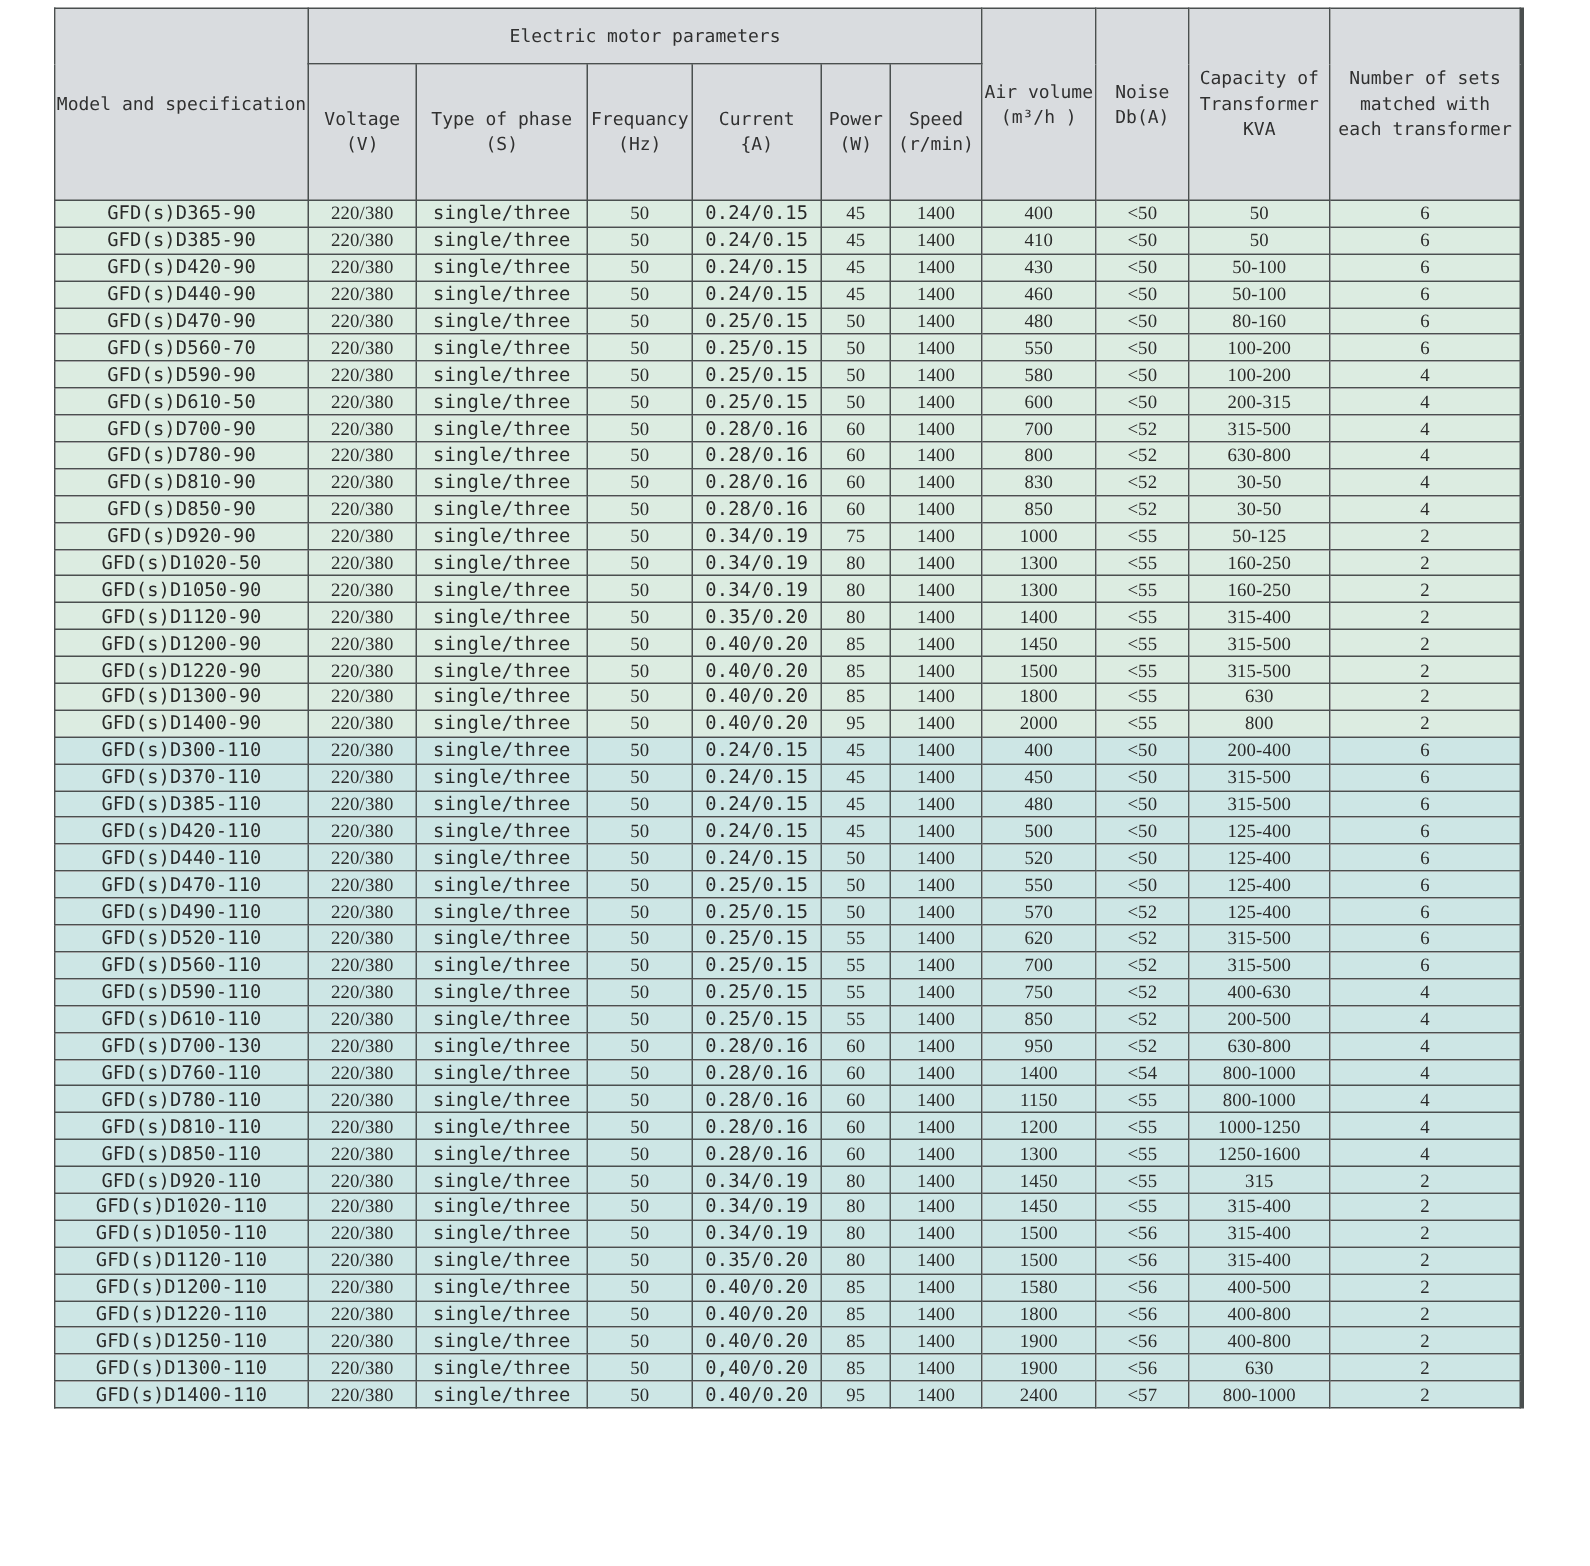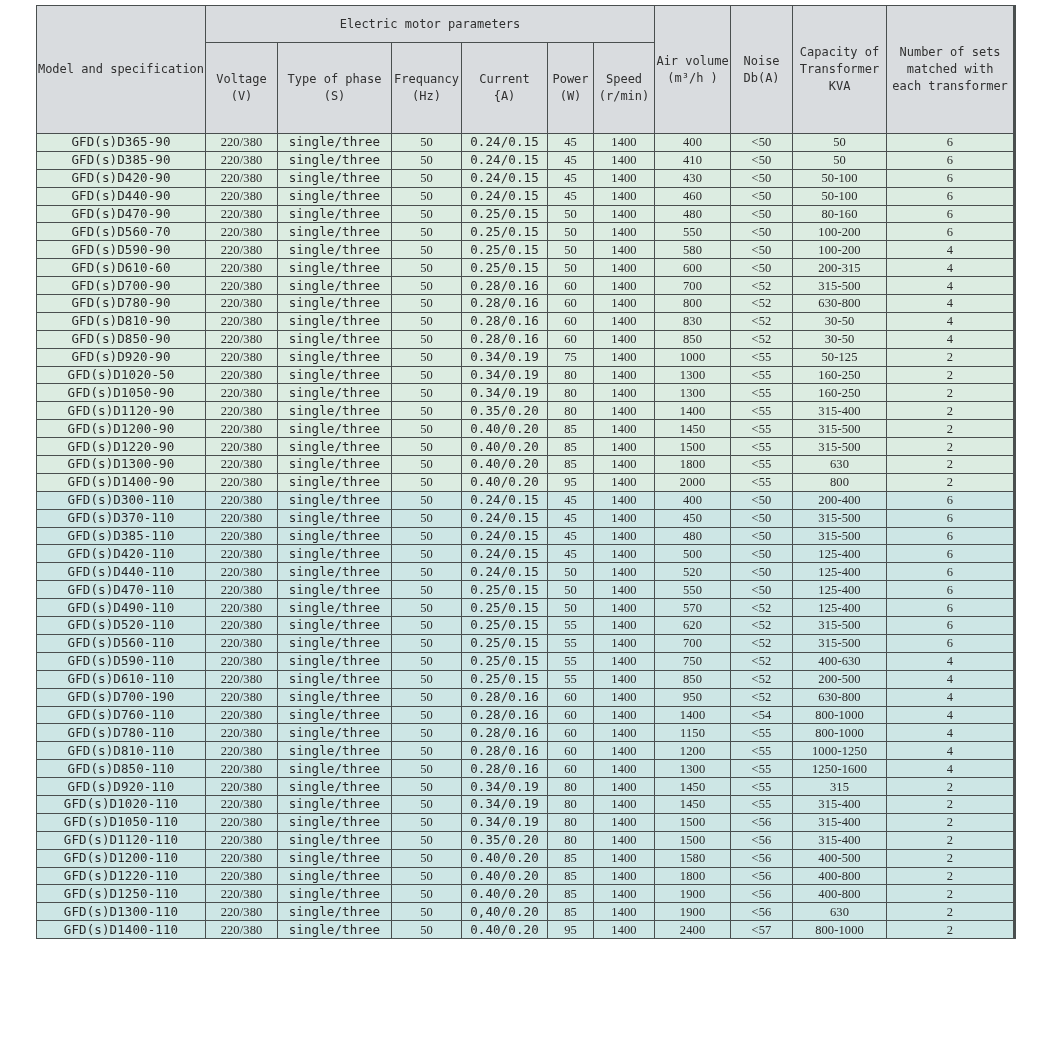--- a/index.html
+++ b/index.html
@@ -212,21 +212,21 @@
           <td class="">50</td>
           <td class="current">0.25/0.15</td>
           <td class="">50</td>
           <td class="">1400</td>
           <td class="">580</td>
           <td class="">&lt;50</td>
           <td class="">100-200</td>
           <td class="">4</td>
         </tr>
         <tr class="series-90">
-          <td class="model">GFD(s)D610-60</td>
+          <td class="model">GFD(s)D610-50</td>
           <td class="">220/380</td>
           <td class="phase">single/three</td>
           <td class="">50</td>
           <td class="current">0.25/0.15</td>
           <td class="">50</td>
           <td class="">1400</td>
           <td class="">600</td>
           <td class="">&lt;50</td>
           <td class="">200-315</td>
           <td class="">4</td>
@@ -524,21 +524,21 @@
           <td class="">50</td>
           <td class="current">0.25/0.15</td>
           <td class="">55</td>
           <td class="">1400</td>
           <td class="">850</td>
           <td class="">&lt;52</td>
           <td class="">200-500</td>
           <td class="">4</td>
         </tr>
         <tr class="series-110">
-          <td class="model">GFD(s)D700-190</td>
+          <td class="model">GFD(s)D700-130</td>
           <td class="">220/380</td>
           <td class="phase">single/three</td>
           <td class="">50</td>
           <td class="current">0.28/0.16</td>
           <td class="">60</td>
           <td class="">1400</td>
           <td class="">950</td>
           <td class="">&lt;52</td>
           <td class="">630-800</td>
           <td class="">4</td>

